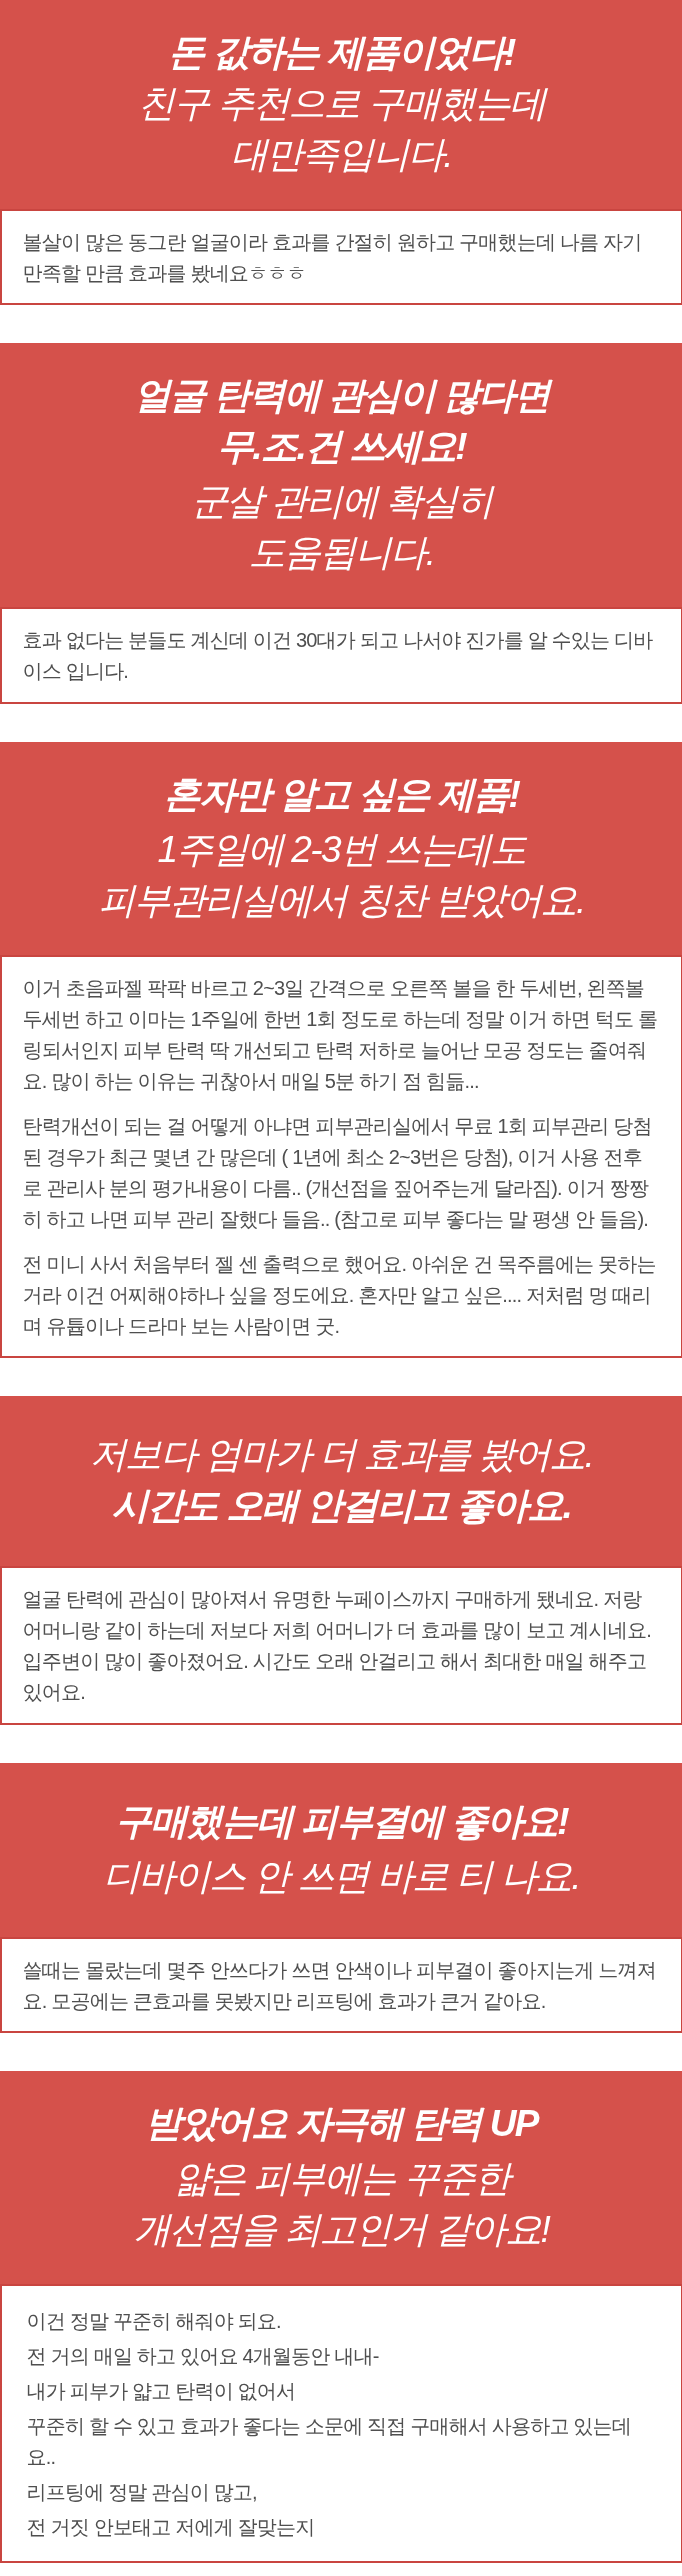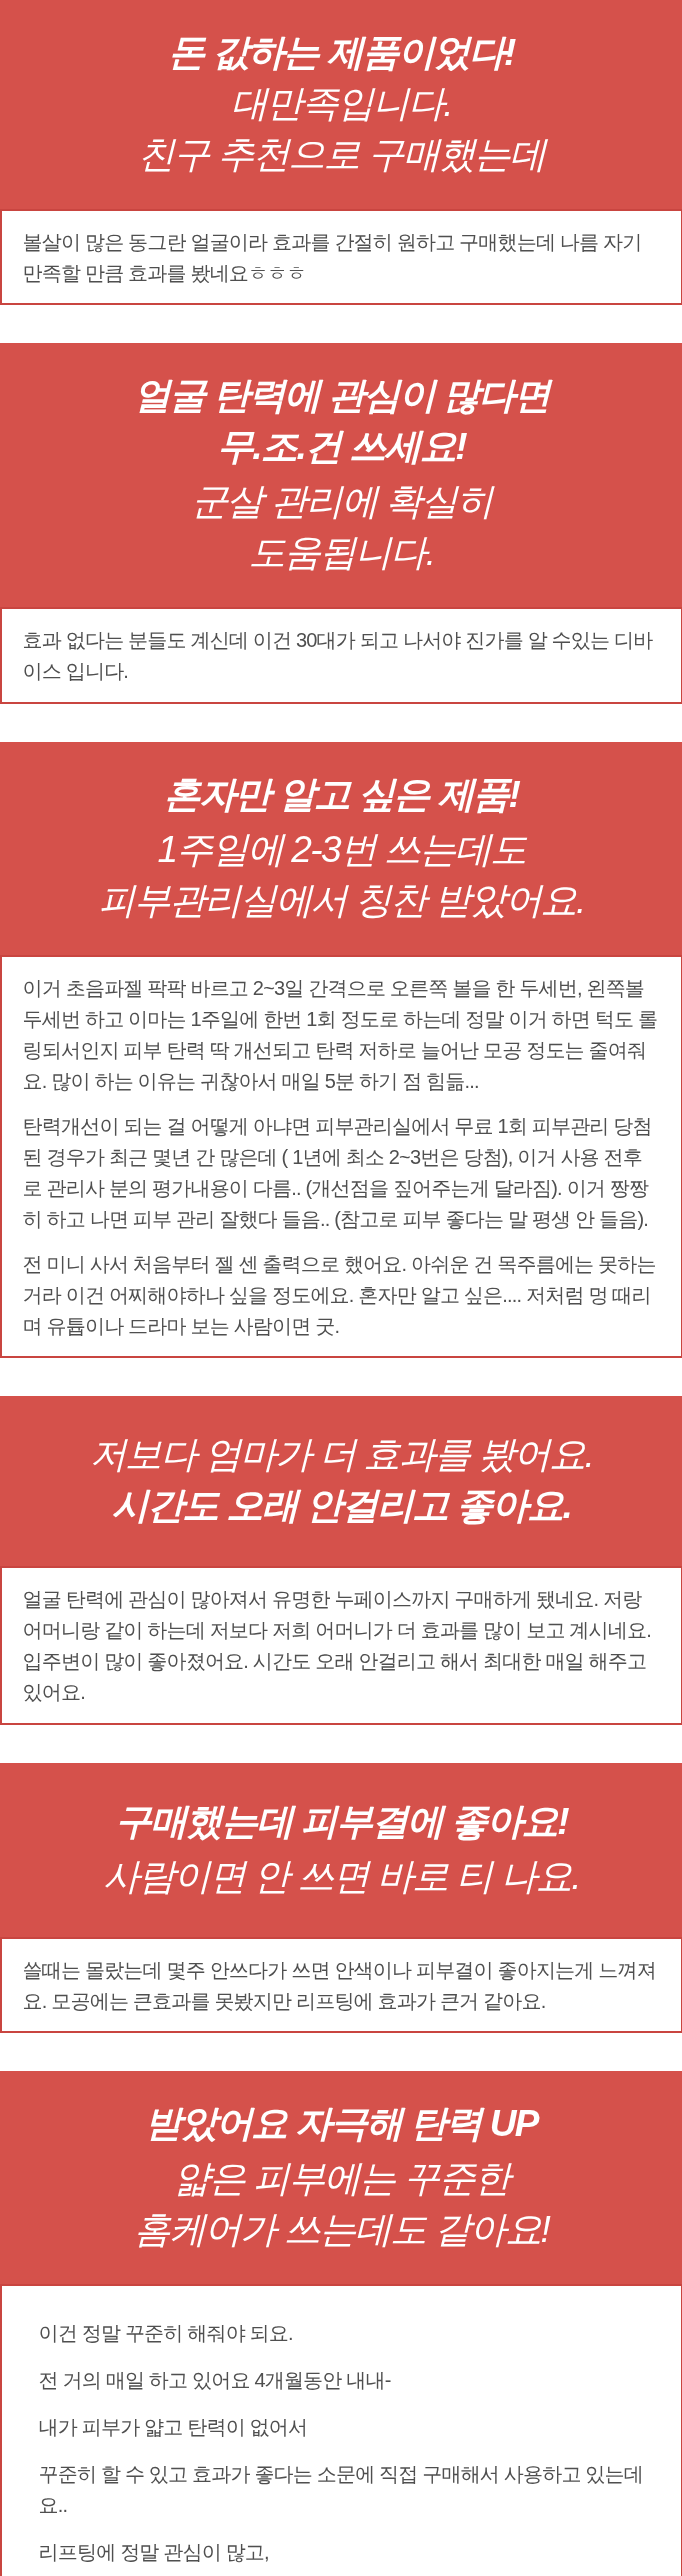--- a/index.html
+++ b/index.html
@@ -42,32 +42,32 @@
     color:var(--review-text);
     padding:16px 20.6px 14.3px;
     margin:0 0 38px 0;
     font-size:20px;
     line-height:31px;
     letter-spacing:-0.8px;
     text-align:left;
   }
   .review-box p{margin:0;}
   .review-box p + p{margin-top:14.3px;}
-  .review-box .rline{margin:16px;}
+  .review-box .rline{margin:4px;}
   .review-box.last{margin-bottom:20.6px;}
 </style>
 </head>
 <body>
 
 <div class="page">
 
   <section class="band">
     <div class="hl b">돈 값하는 제품이었다!</div>
+    <div class="hl">친구 추천으로 구매했는데</div>
     <div class="hl">대만족입니다.</div>
-    <div class="hl">친구 추천으로 구매했는데</div>
   </section>
   <div class="review-box">
     <p>볼살이 많은 동그란 얼굴이라 효과를 간절히 원하고 구매했는데 나름 자기만족할 만큼 효과를 봤네요ㅎㅎㅎ</p>
   </div>
 
   <section class="band">
     <div class="hl b">얼굴 탄력에 관심이 많다면</div>
     <div class="hl b">무.조.건 쓰세요!</div>
     <div class="hl gap">군살 관리에 확실히</div>
     <div class="hl">도움됩니다.</div>
@@ -90,30 +90,30 @@
   <section class="band pad-lg">
     <div class="hl">저보다 엄마가 더 효과를 봤어요.</div>
     <div class="hl b">시간도 오래 안걸리고 좋아요.</div>
   </section>
   <div class="review-box">
     <p>얼굴 탄력에 관심이 많아져서 유명한 누페이스까지 구매하게 됐네요. 저랑 어머니랑 같이 하는데 저보다 저희 어머니가 더 효과를 많이 보고 계시네요. 입주변이 많이 좋아졌어요. 시간도 오래 안걸리고 해서 최대한 매일 해주고 있어요.</p>
   </div>
 
   <section class="band pad-lg">
     <div class="hl b">구매했는데 피부결에 좋아요!</div>
-    <div class="hl gap">사람이면 안 쓰면 바로 티 나요.</div>
+    <div class="hl gap">디바이스 안 쓰면 바로 티 나요.</div>
   </section>
   <div class="review-box">
     <p>쓸때는 몰랐는데 몇주 안쓰다가 쓰면 안색이나 피부결이 좋아지는게 느껴져요. 모공에는 큰효과를 못봤지만 리프팅에 효과가 큰거 같아요.</p>
   </div>
 
   <section class="band">
     <div class="hl b">받았어요 자극해 탄력 UP</div>
     <div class="hl gap">얇은 피부에는 꾸준한</div>
-    <div class="hl">홈케어가 쓰는데도 같아요!</div>
+    <div class="hl">개선점을 최고인거 같아요!</div>
   </section>
   <div class="review-box last">
     <div class="rline">이건 정말 꾸준히 해줘야 되요.</div>
     <div class="rline">전 거의 매일 하고 있어요 4개월동안 내내-</div>
     <div class="rline">내가 피부가 얇고 탄력이 없어서</div>
     <div class="rline">꾸준히 할 수 있고 효과가 좋다는 소문에 직접 구매해서 사용하고 있는데요..</div>
     <div class="rline">리프팅에 정말 관심이 많고,</div>
     <div class="rline">전 거짓 안보태고 저에게 잘맞는지</div>
 
   </div>

